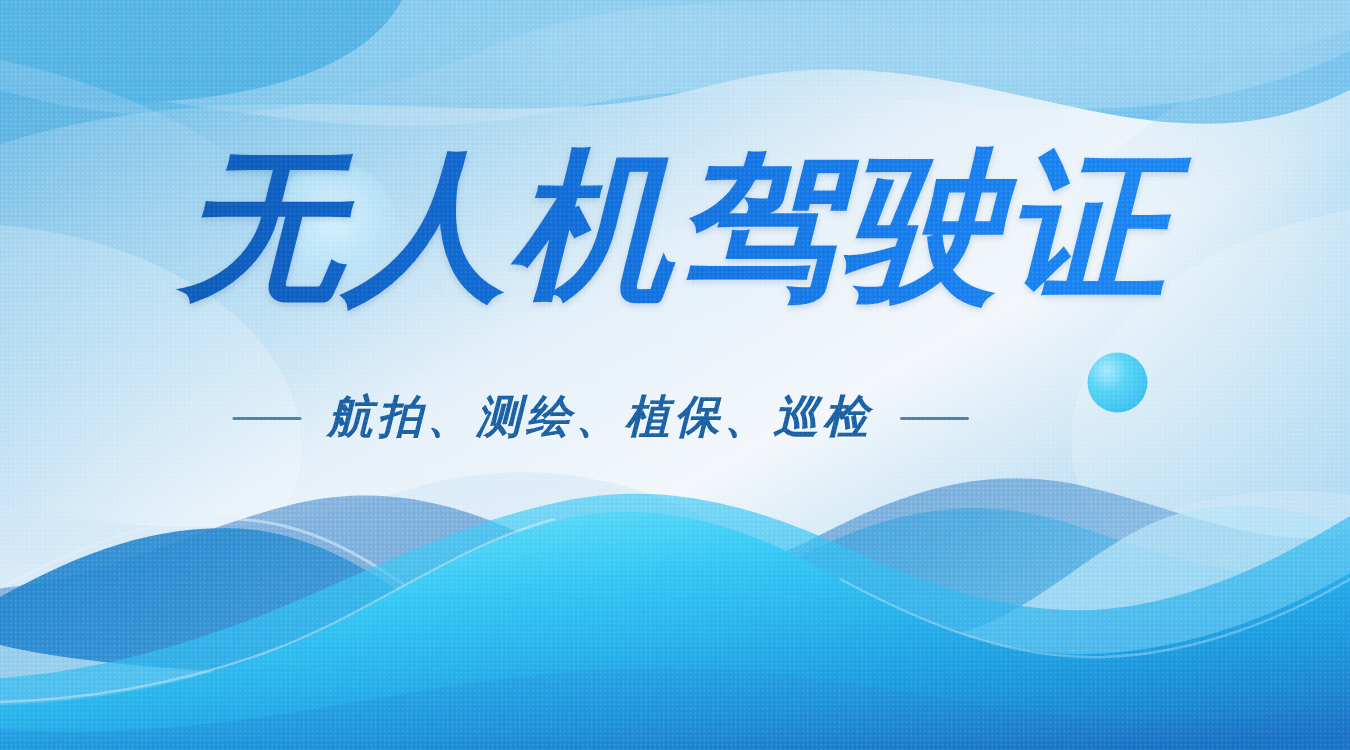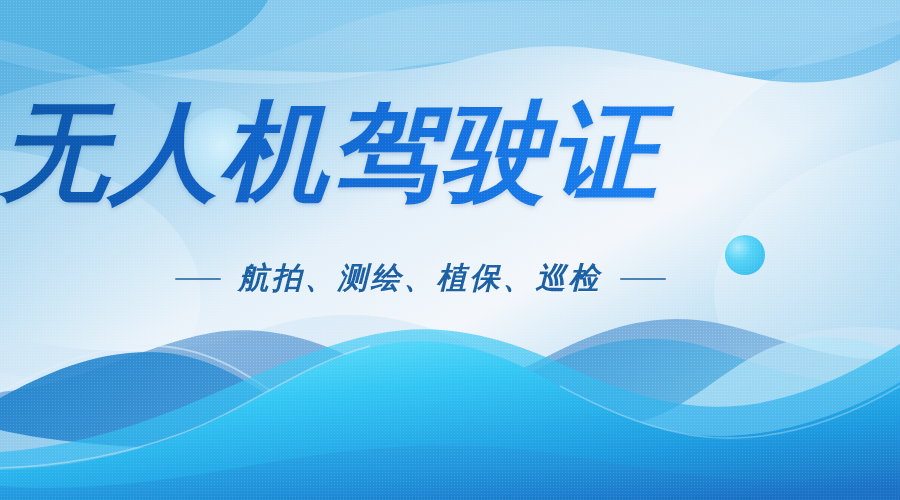--- a/index.html
+++ b/index.html
@@ -16,41 +16,41 @@
   }
 
   
   .content{
     position:absolute;left:0;top:0;width:900px;height:500px;
     z-index:40;pointer-events:none;
   }
   .title{
     position:absolute;
     left:0;top:92px;width:900px;
+    text-align:center;
     font-family:"DejaVu Sans","Liberation Sans",sans-serif;
     font-size:108px;
     font-weight:700;
     font-style:italic;
     letter-spacing:2px;
     line-height:120px;
     white-space:nowrap;
     background:linear-gradient(100deg,#0d55a6 0%,#115ec0 22%,#1670dd 48%,#1b7def 72%,#2089f5 100%);
     -webkit-background-clip:text;
     background-clip:text;
     color:transparent;
     -webkit-text-fill-color:transparent;
     text-shadow:none;
     filter:drop-shadow(0 2px 2px rgba(20,70,140,.18));
   }
   .subtitle-row{
     position:absolute;
     left:0;top:258px;width:800px;
     display:flex;align-items:center;justify-content:center;
     gap:18px;
-    margin-left:20px;
   }
   .rule{
     width:46px;height:2px;
     background:#2f6ea8;
     opacity:.85;
     border-radius:1px;
   }
   .subtitle{
     font-family:"DejaVu Sans","Liberation Sans",sans-serif;
     font-size:30px;

